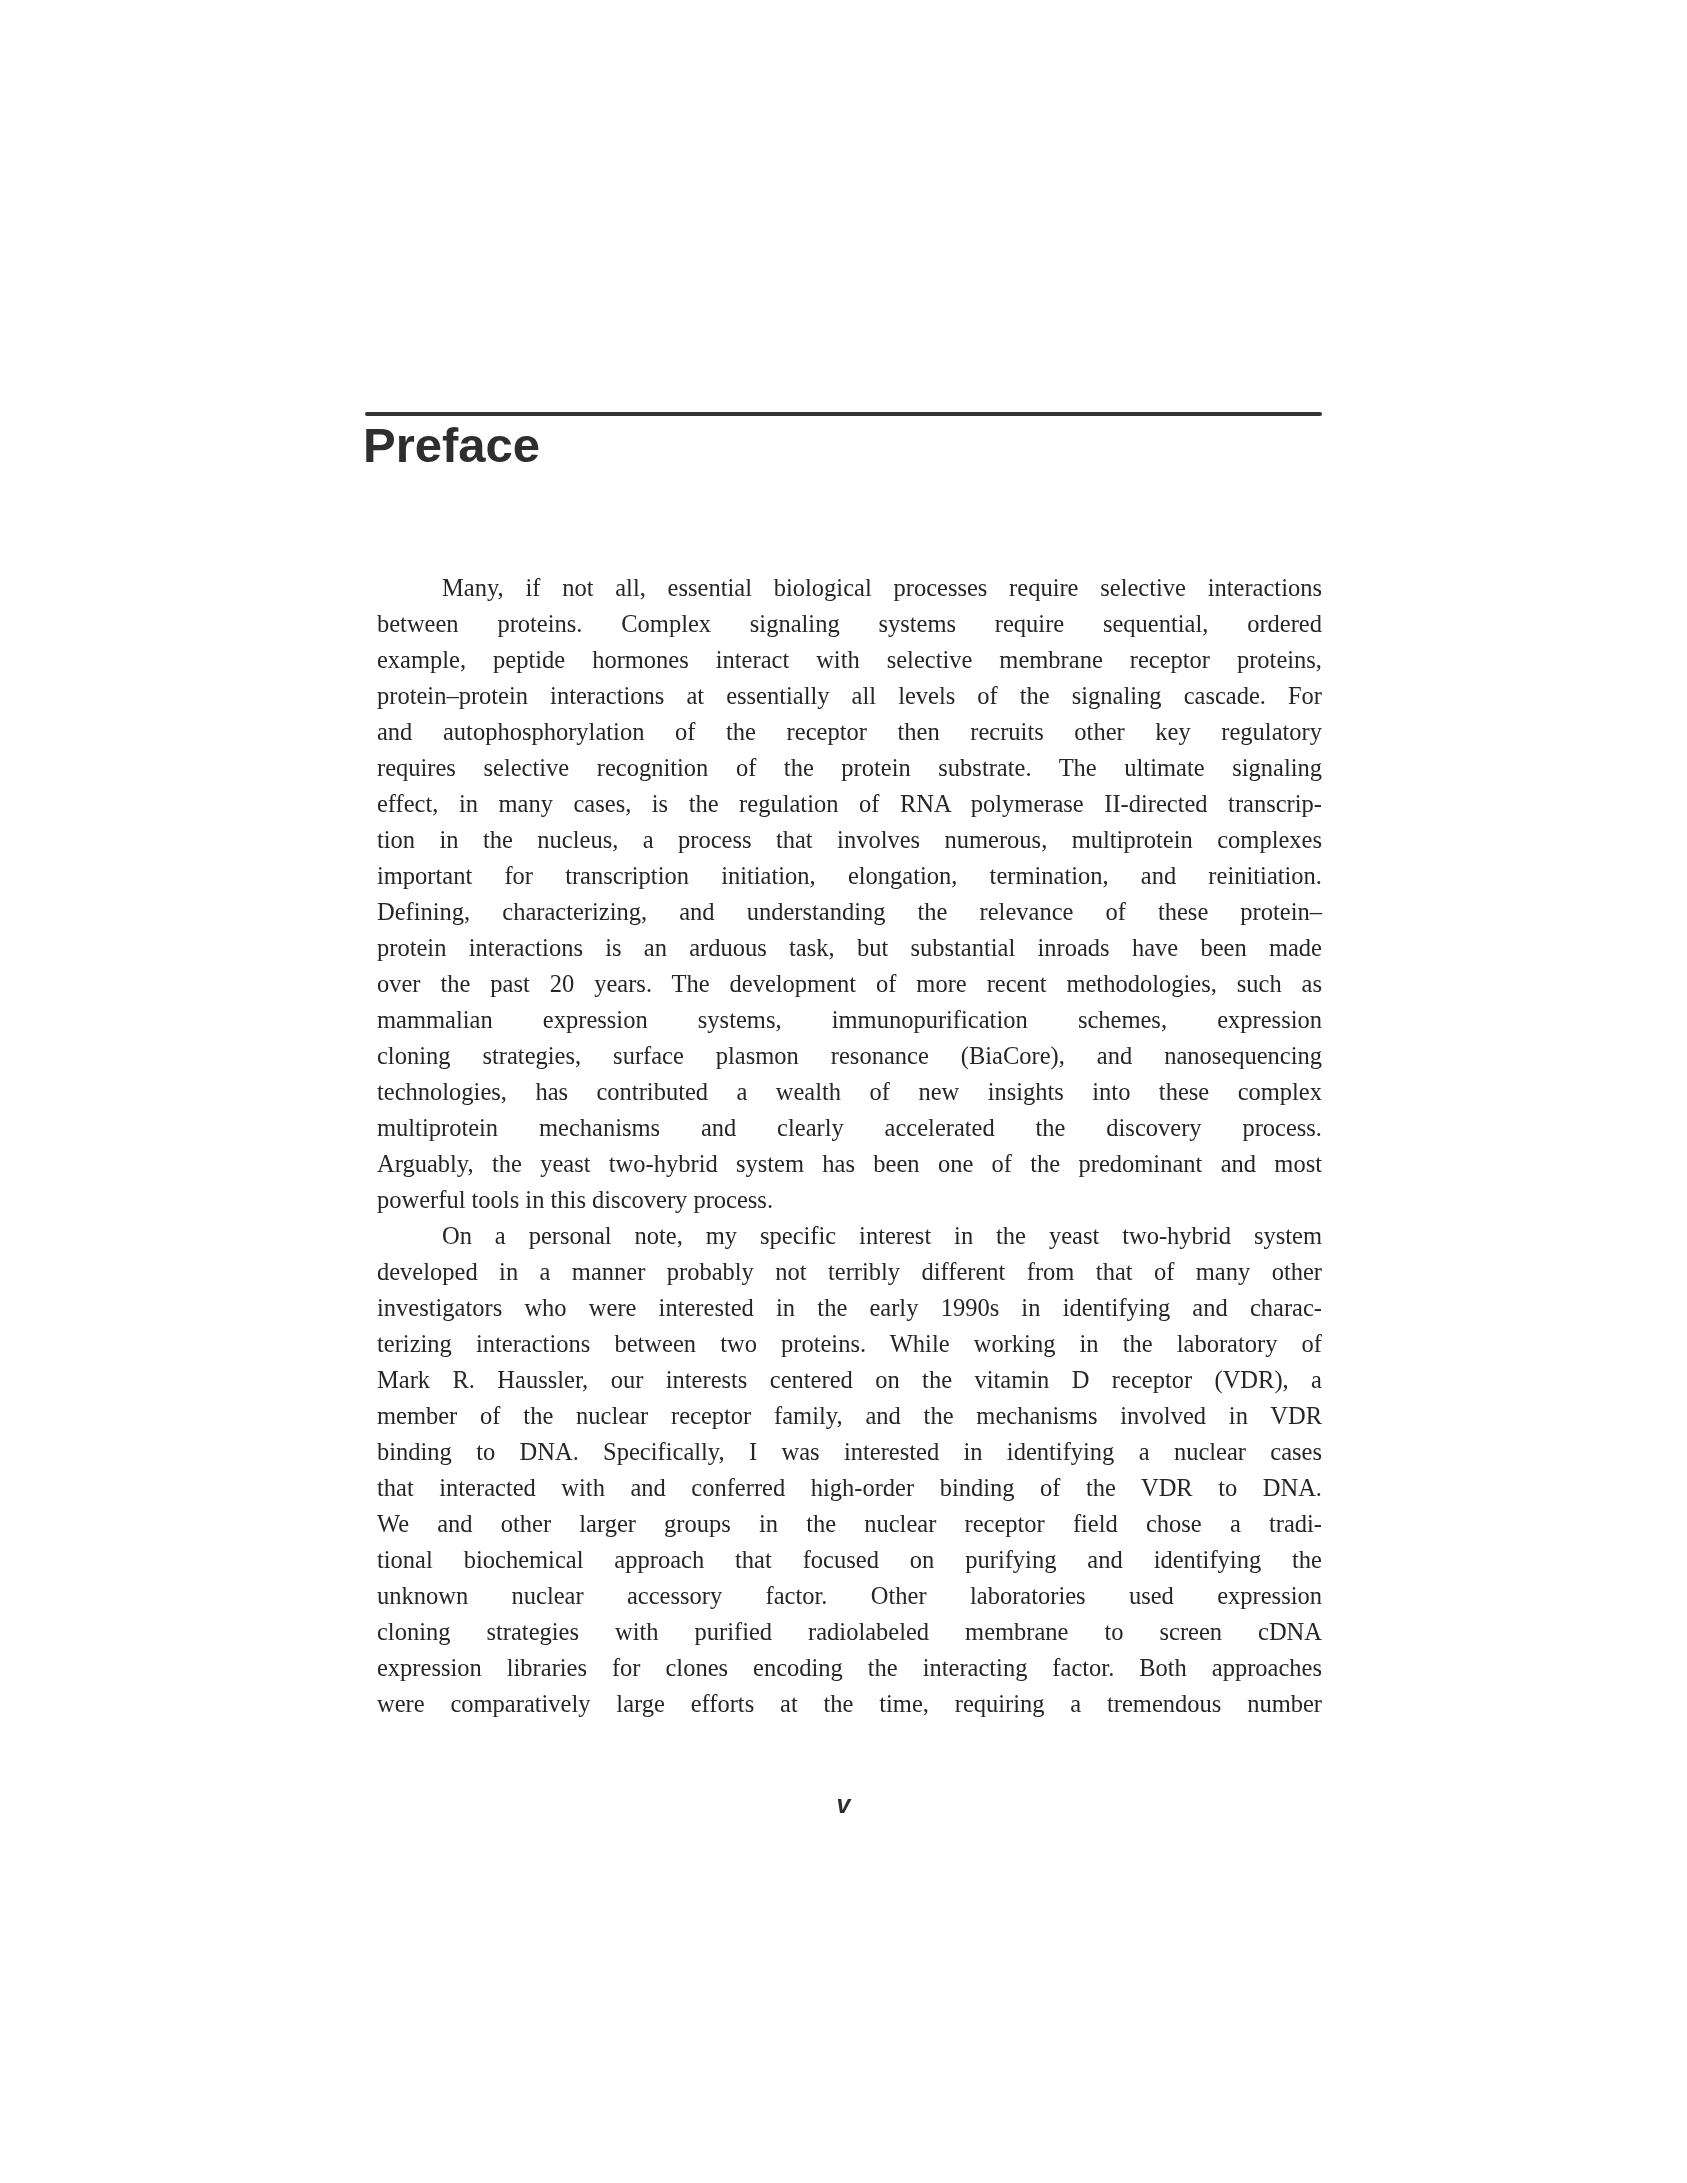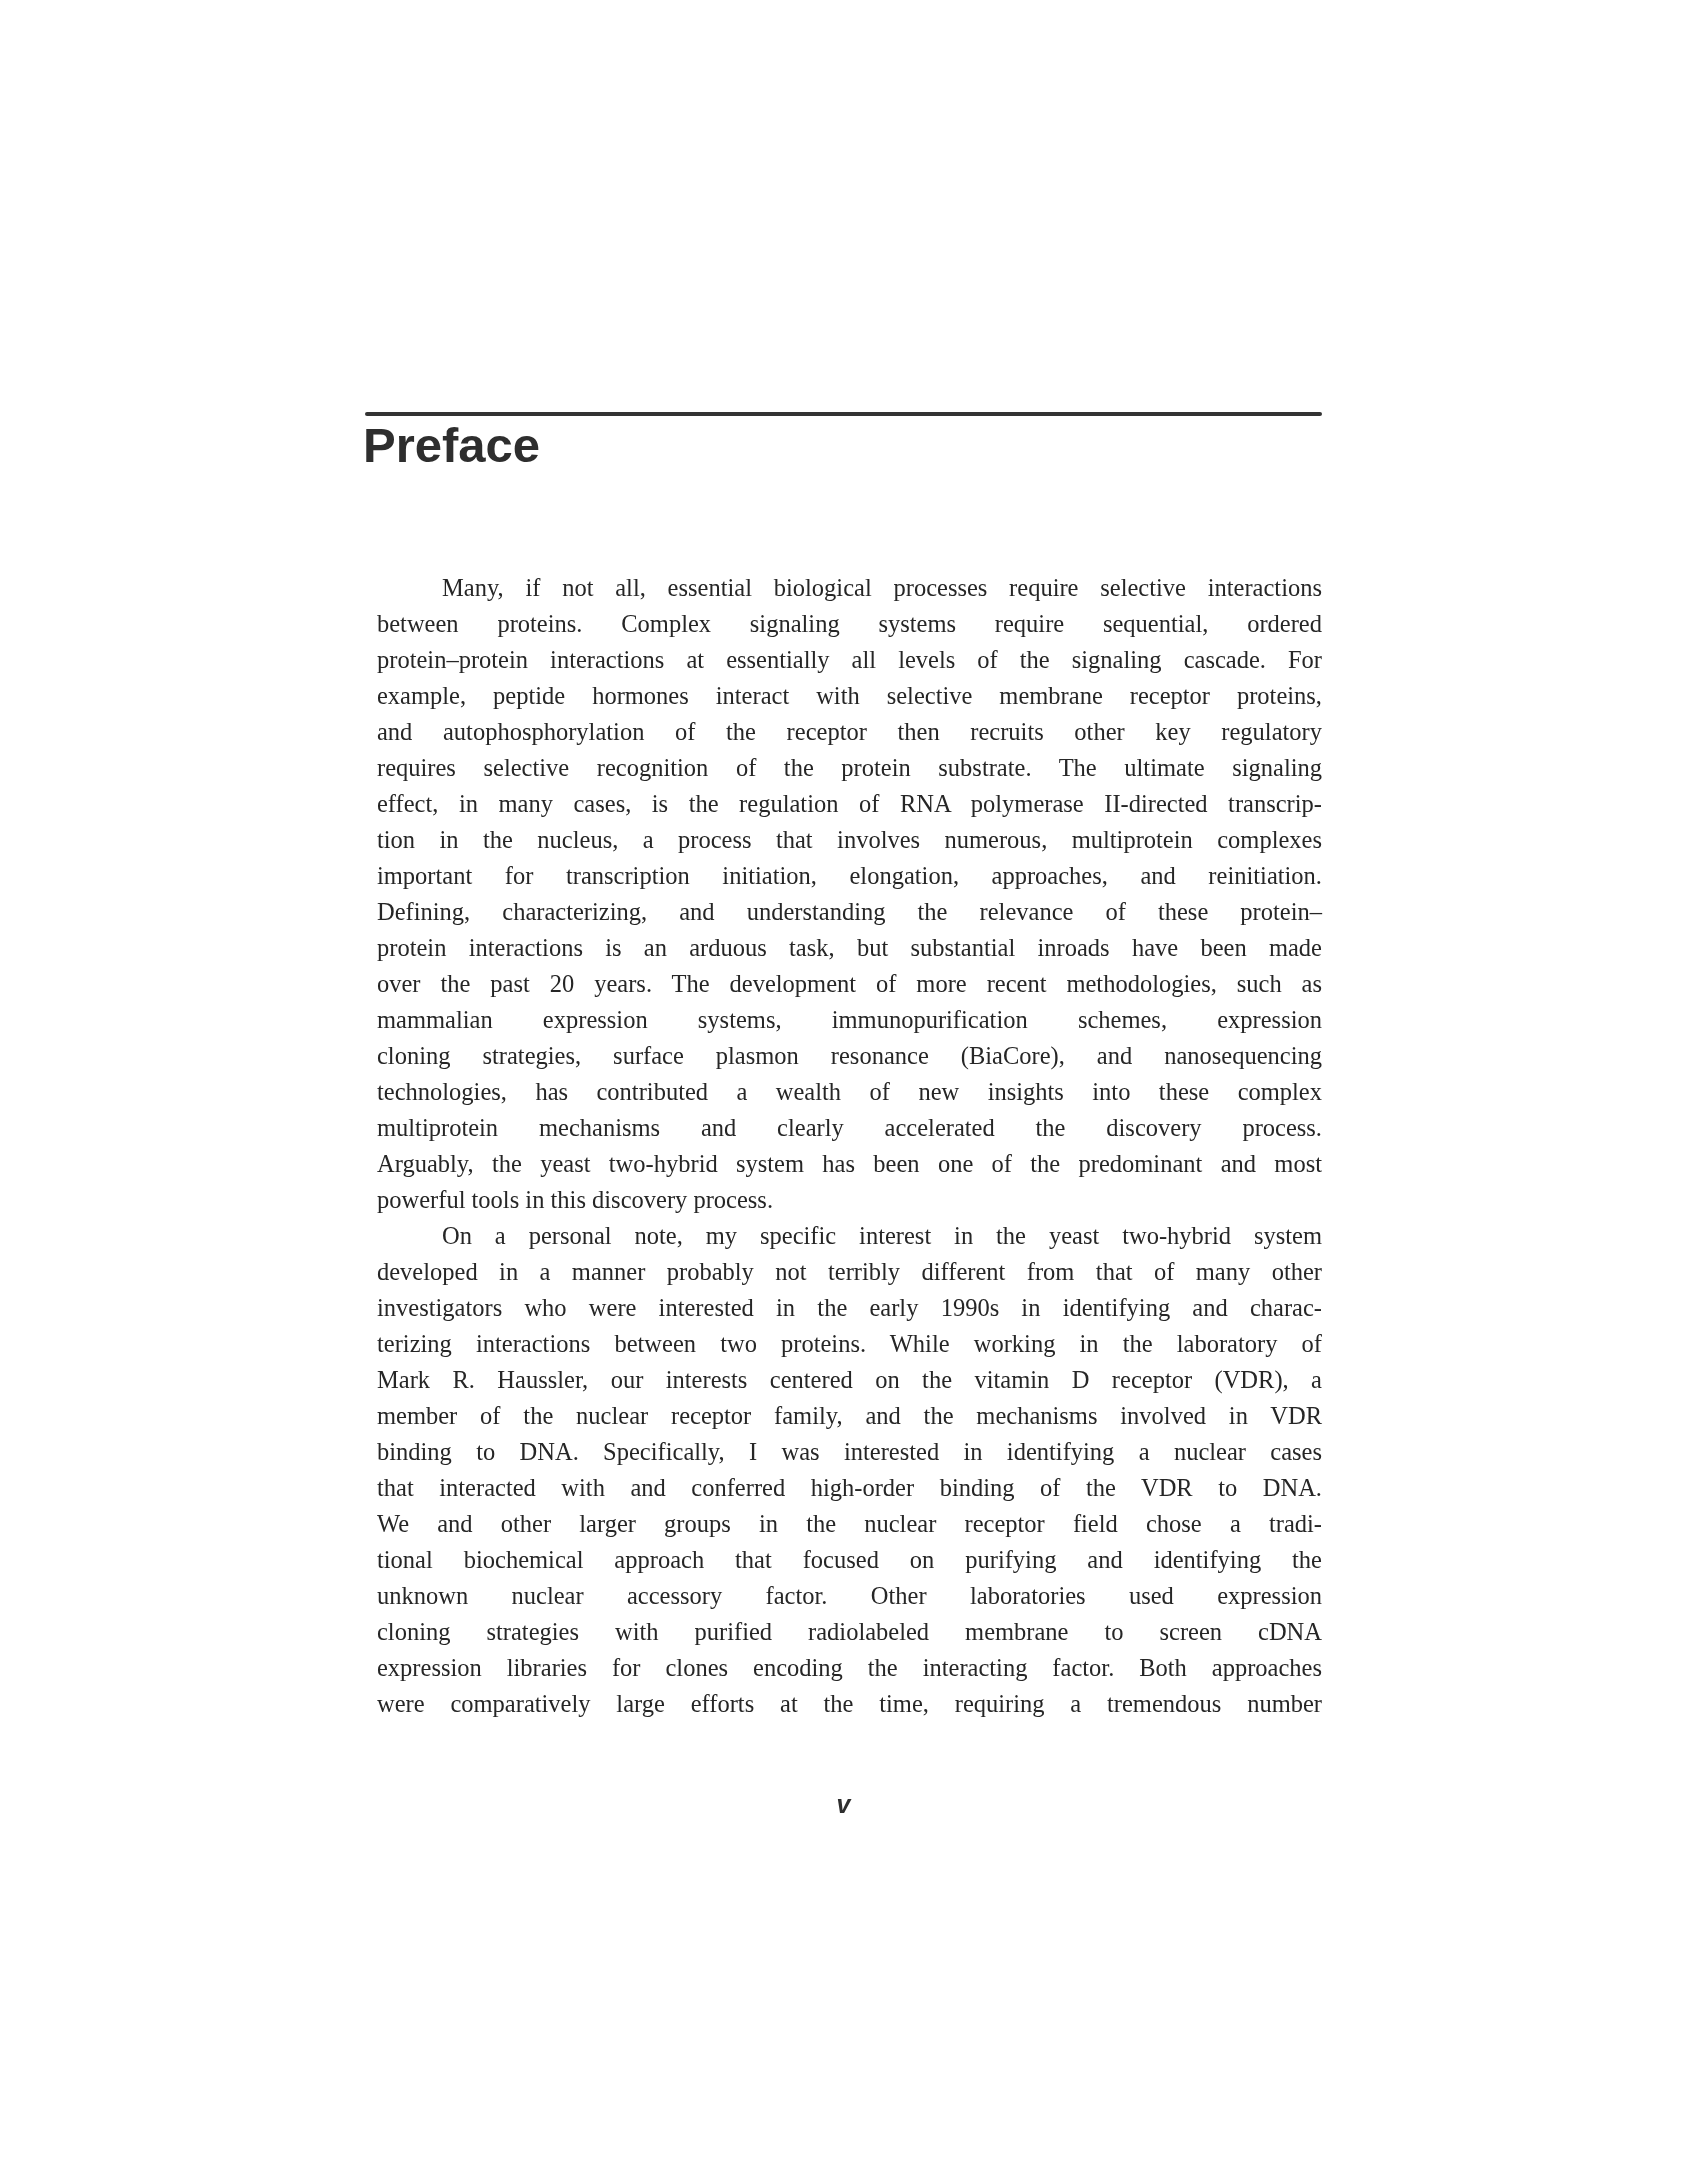--- a/index.html
+++ b/index.html
@@ -74,27 +74,27 @@
 </style>
 </head>
 <body>
 
 <div class="page">
   <div class="rule"></div>
   <h1 class="title">Preface</h1>
   <div class="body-text">
       <div class="line indent">Many, if not all, essential biological processes require selective interactions</div>
       <div class="line">between proteins. Complex signaling systems require sequential, ordered</div>
+      <div class="line">example, peptide hormones interact with selective membrane receptor proteins,</div>
       <div class="line">protein–protein interactions at essentially all levels of the signaling cascade. For</div>
-      <div class="line">example, peptide hormones interact with selective membrane receptor proteins,</div>
       <div class="line">and autophosphorylation of the receptor then recruits other key regulatory</div>
       <div class="line">requires selective recognition of the protein substrate. The ultimate signaling</div>
       <div class="line">effect, in many cases, is the regulation of RNA polymerase II-directed transcrip-</div>
       <div class="line">tion in the nucleus, a process that involves numerous, multiprotein complexes</div>
-      <div class="line">important for transcription initiation, elongation, approaches, and reinitiation.</div>
+      <div class="line">important for transcription initiation, elongation, termination, and reinitiation.</div>
       <div class="line">Defining, characterizing, and understanding the relevance of these protein–</div>
       <div class="line">protein interactions is an arduous task, but substantial inroads have been made</div>
       <div class="line">over the past 20 years. The development of more recent methodologies, such as</div>
       <div class="line">mammalian expression systems, immunopurification schemes, expression</div>
       <div class="line">cloning strategies, surface plasmon resonance (BiaCore), and nanosequencing</div>
       <div class="line">technologies, has contributed a wealth of new insights into these complex</div>
       <div class="line">multiprotein mechanisms and clearly accelerated the discovery process.</div>
       <div class="line">Arguably, the yeast two-hybrid system has been one of the predominant and most</div>
       <div class="line para-end">powerful tools in this discovery process.</div>
       <div class="line indent">On a personal note, my specific interest in the yeast two-hybrid system</div>

